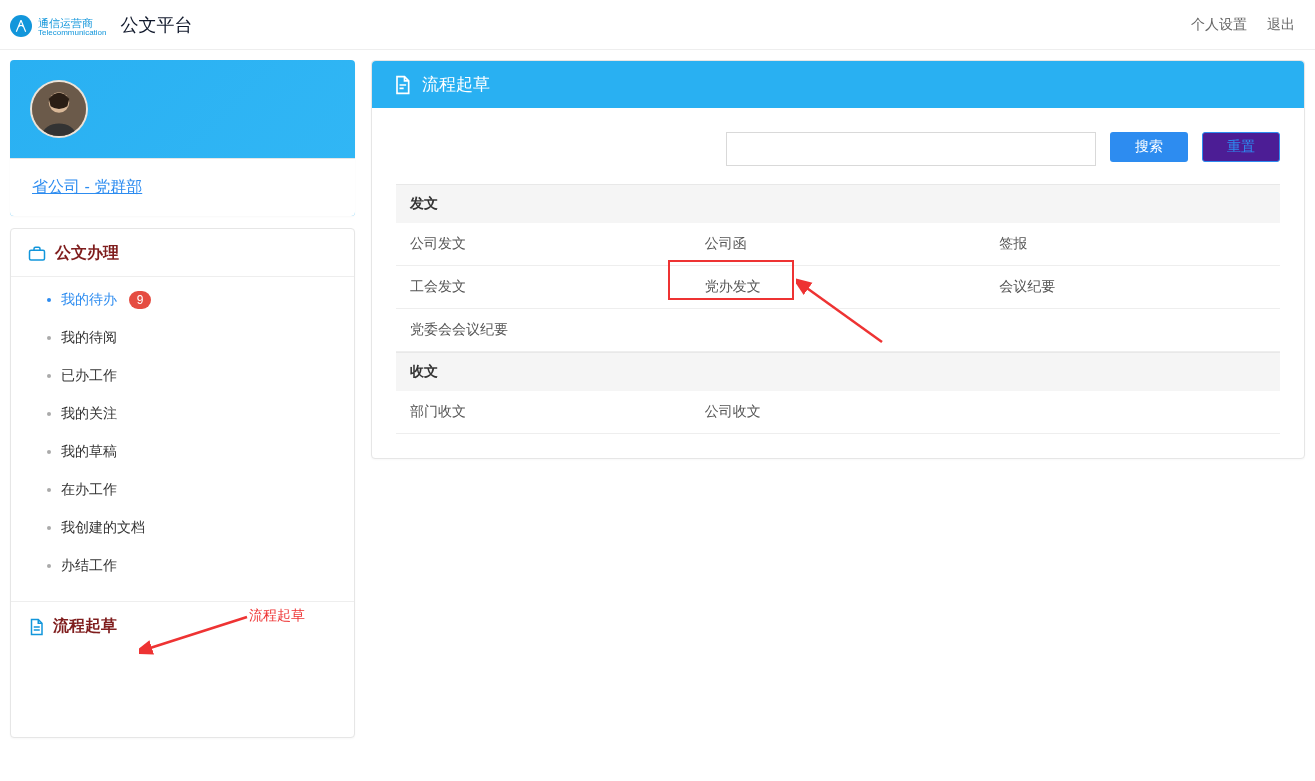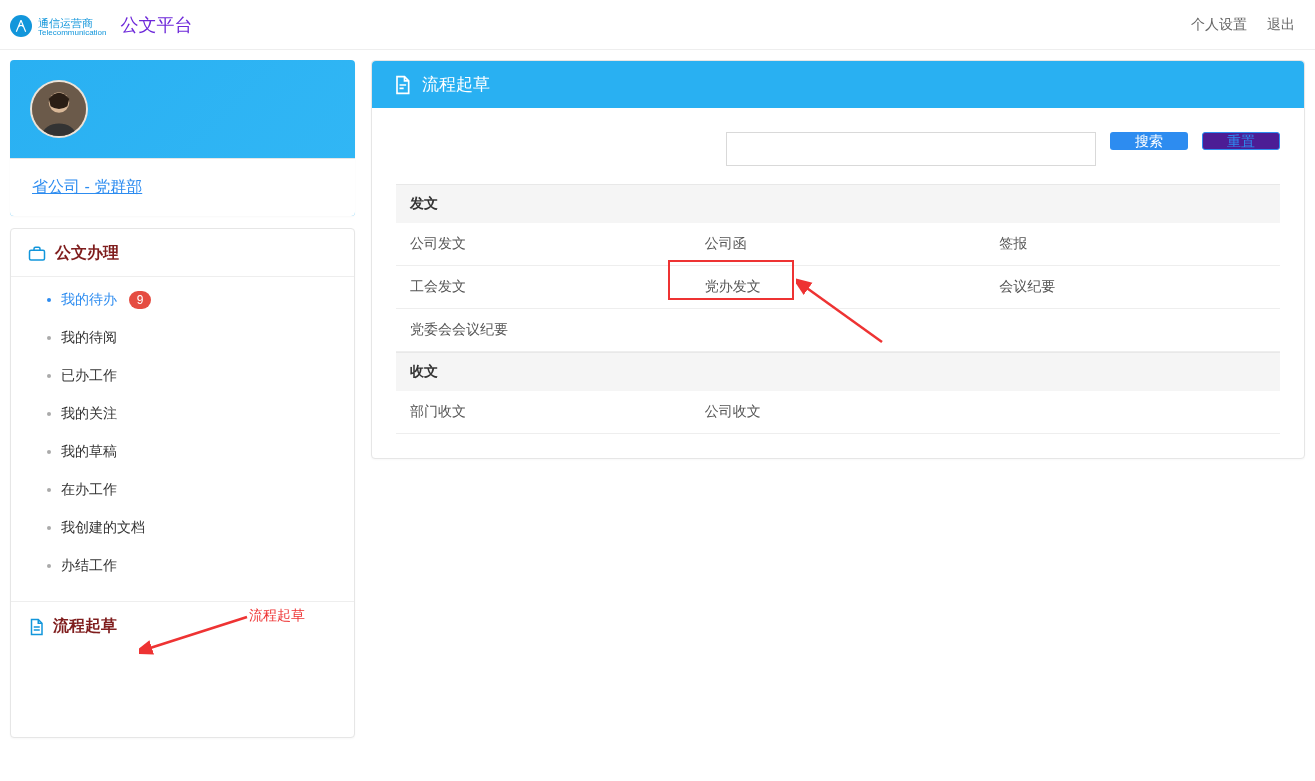--- a/index.html
+++ b/index.html
@@ -20,21 +20,21 @@
 }
 .logo-block { display: flex; align-items: flex-end; gap: 6px; }
 .logo-icon {
   width: 22px; height: 22px; border-radius: 50%;
   background: #1296db;
   display: flex; align-items: center; justify-content: center;
 }
 .logo-icon svg { width: 14px; height: 14px; }
 .logo-text-cn { font-size: 11px; color: #1296db; line-height: 1; }
 .logo-text-en { font-size: 8px; color: #1296db; line-height: 1; }
-.app-title { font-size: 18px; color: #6d28d9; margin-left: 8px; }
+.app-title { font-size: 18px; color: #0f172a; margin-left: 8px; }
 .top-spacer { flex: 1; }
 .top-link { color: #666; margin-left: 20px; cursor: pointer; text-decoration: none; font-size: 14px; }
 
 
 .wrap { display: flex; padding: 10px; gap: 16px; align-items: flex-start; }
 .left-col { width: 345px; display: flex; flex-direction: column; gap: 12px; }
 .panel {
   border: 1px solid #e6e6e6; border-radius: 4px; background: #fff;
   box-shadow: 0 1px 2px rgba(0,0,0,0.03);
 }
@@ -94,21 +94,21 @@
   background: #29b0f2; color: #fff; padding: 12px 20px;
   border-top-left-radius: 4px; border-top-right-radius: 4px;
   display: flex; align-items: center; gap: 10px; font-size: 17px;
 }
 .toolbar { display: flex; justify-content: flex-end; padding: 24px 24px 18px; gap: 14px; }
 .search-input {
   width: 370px; height: 34px; border: 1px solid #d9d9d9;
   padding: 0 10px; font-size: 14px; outline: none;
 }
 .btn {
-  height: 18px; padding: 0 24px; border-radius: 3px; font-size: 14px; cursor: pointer;
+  height: 30px; padding: 0 24px; border-radius: 3px; font-size: 14px; cursor: pointer;
   border: 1px solid transparent;
 }
 .btn-primary { background: #2d8cf0; color: #fff; }
 .btn-default { background: #4c1d95; color: #2d8cf0; border-color: #2d8cf0; }
 
 .sections { padding: 0 24px 24px; position: relative; }
 .sec-header {
   background: #f5f5f5; padding: 10px 14px; font-weight: 700;
   border-top: 1px solid #e8e8e8; font-size: 14px;
 }

